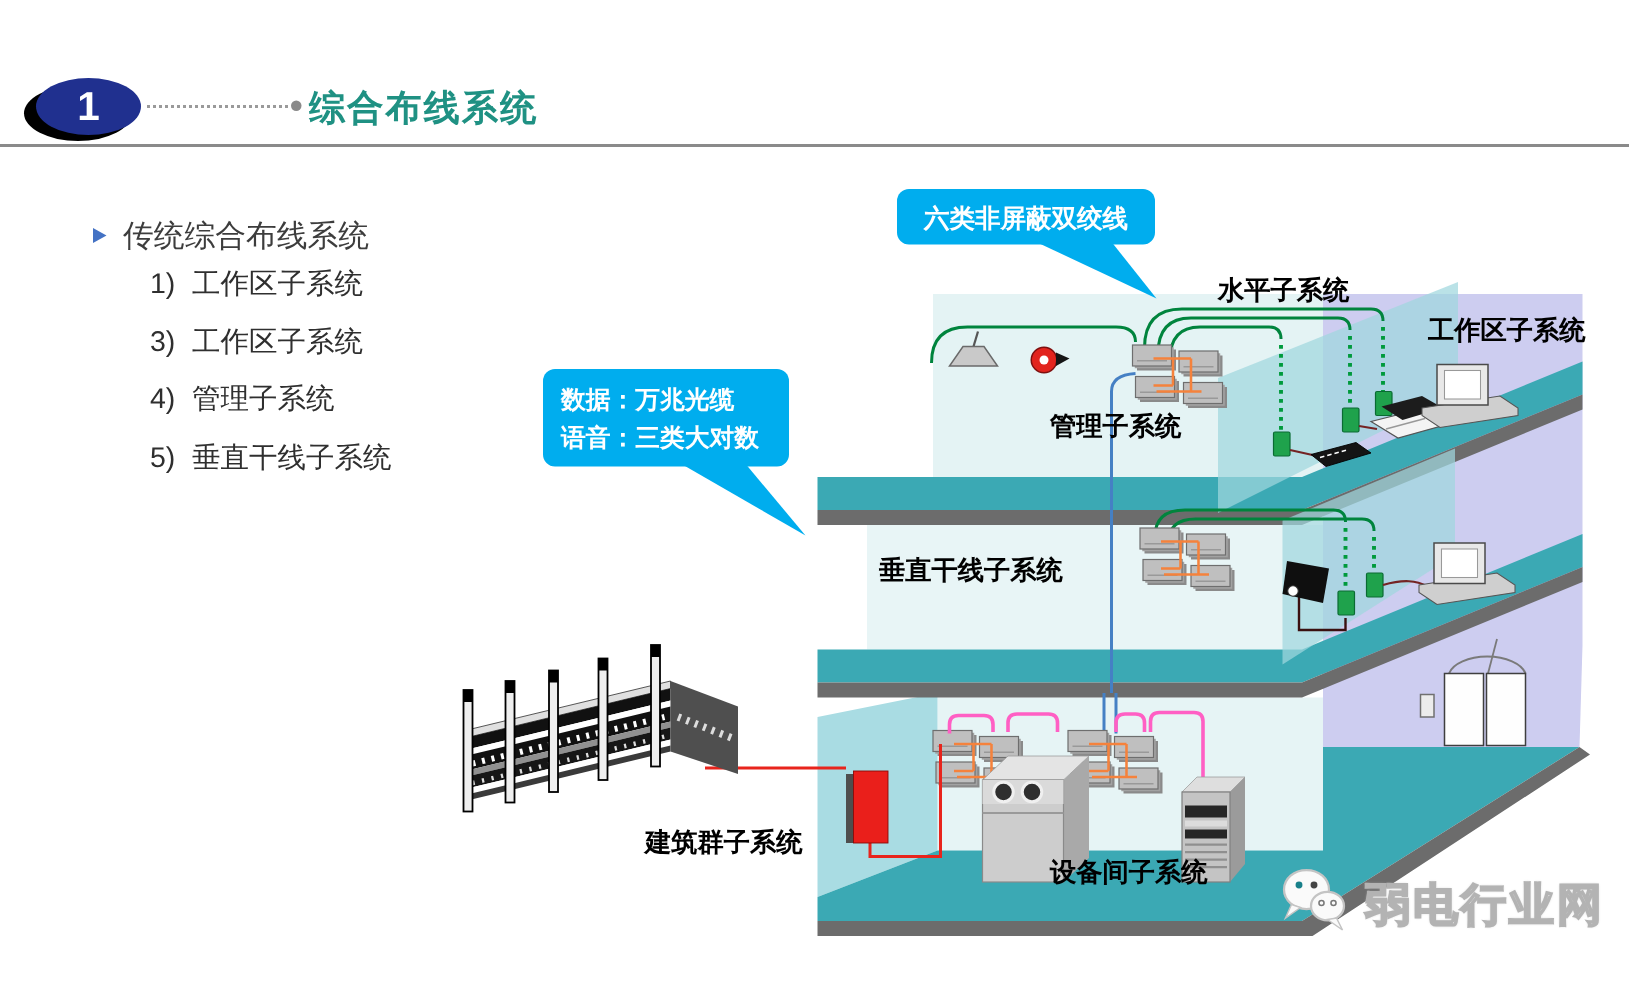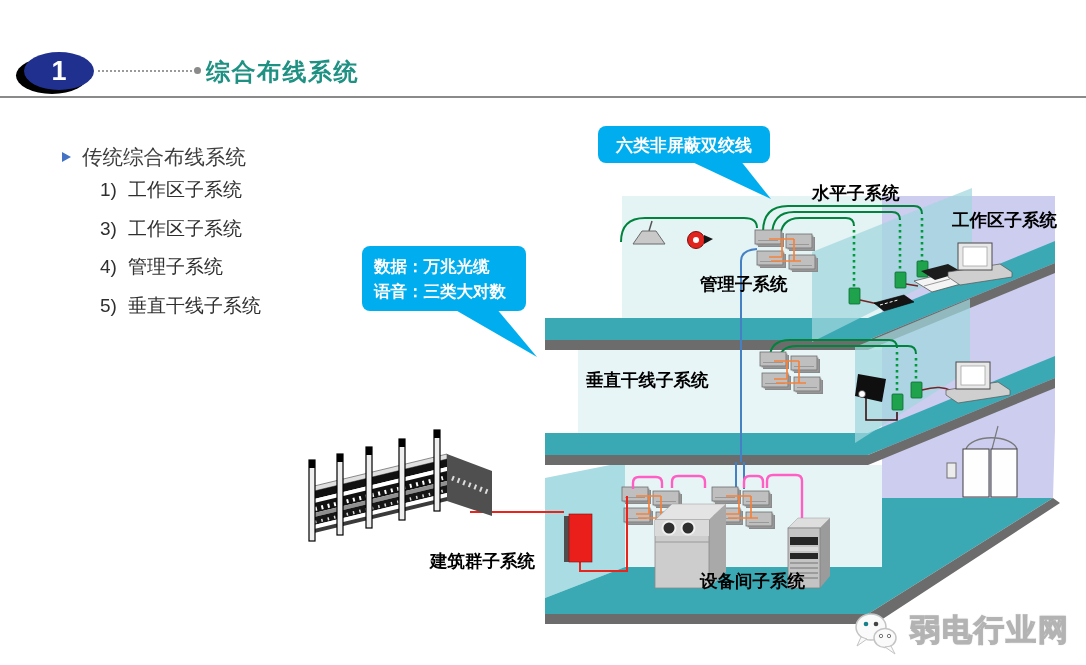--- a/index.html
+++ b/index.html
@@ -23,21 +23,21 @@
   .tri{display:inline-block;width:0;height:0;border-left:9px solid #4472C4;
     border-top:5.5px solid transparent;border-bottom:5.5px solid transparent;margin-right:11px;}
   .list-items{padding-left:38px;}
   .list-item{font-size:19px;line-height:38.6px;white-space:nowrap;}
   .list-item .num{display:inline-block;min-width:28px;}
   
   svg.diagram{position:absolute;left:0;top:0;}
   text.dlabel{font-family:"Liberation Serif", serif;font-weight:bold;font-size:17.5px;fill:#000;}
   text.clabel{font-family:"Liberation Sans", sans-serif;font-weight:bold;font-size:17px;fill:#ffffff;}
   
-  .watermark{position:absolute;left:852px;top:610px;display:flex;align-items:flex-start;}
+  .watermark{position:absolute;left:852px;top:576px;display:flex;align-items:flex-end;}
   .wm-text{font-size:30px;font-weight:bold;color:#ffffff;letter-spacing:2px;
     -webkit-text-stroke:1.3px #b3b3b3;text-shadow:0 0 2px #bdbdbd;margin-left:6px;}
 </style>
 </head>
 <body>
 
 <div class="hdr-rule"></div>
 <div class="badge-shadow"></div>
 <div class="badge">
   <span>1</span>

